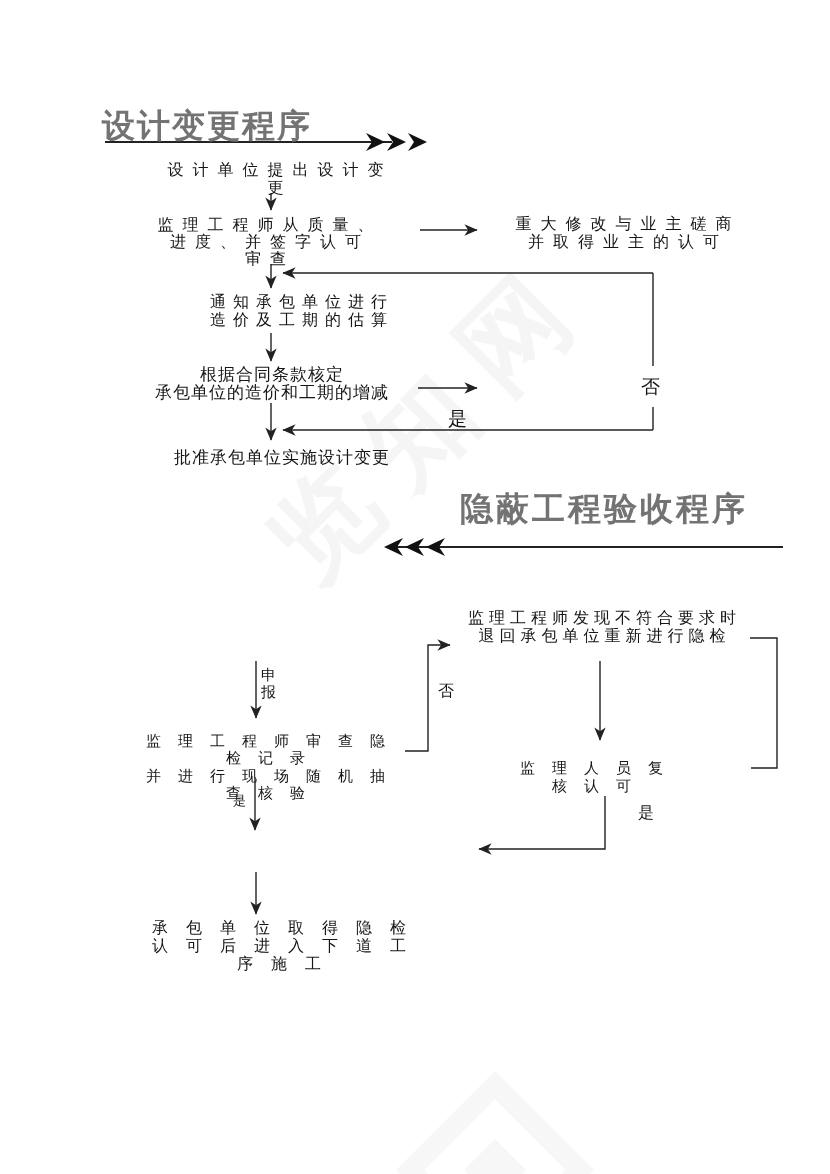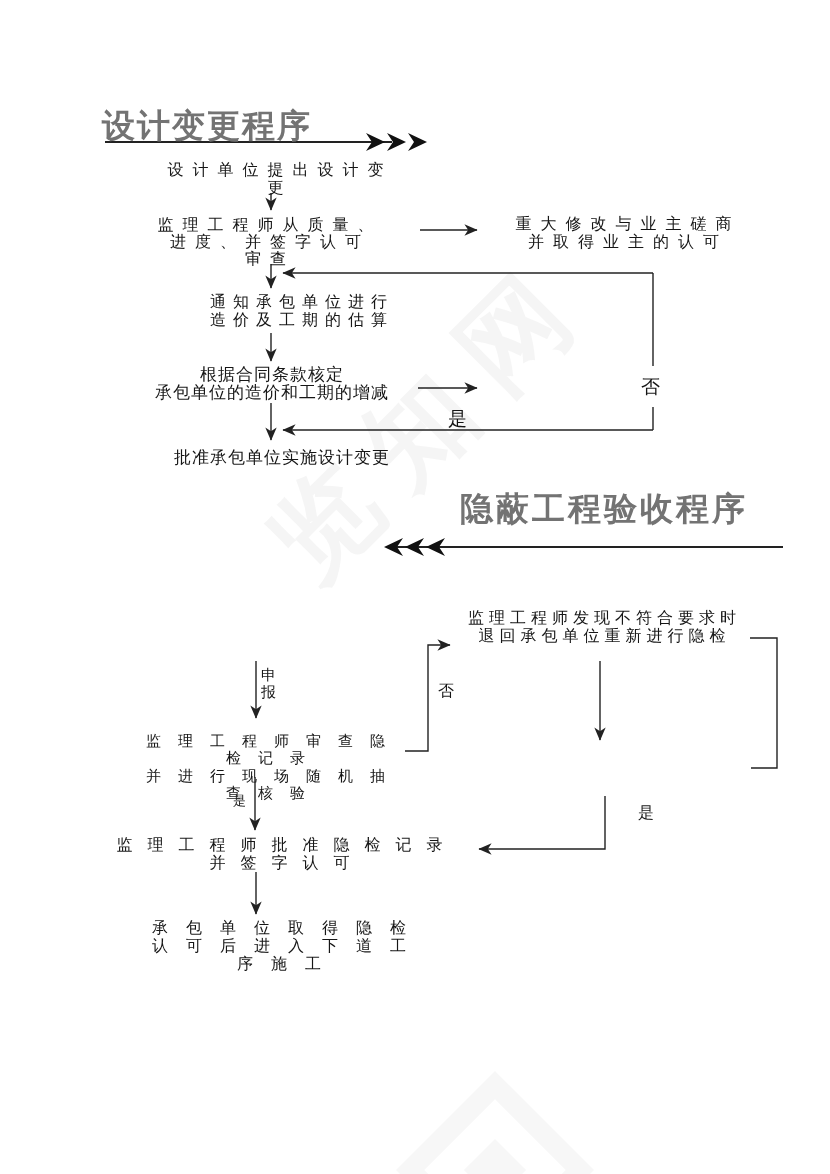--- a/index.html
+++ b/index.html
@@ -105,20 +105,20 @@
   <div class="title" id="s2-title">隐蔽工程验收程序</div>
   <div class="node" id="n-return">监理工程师发现不符合要求时
 退回承包单位重新进行隐检</div>
   <div class="lbl" id="lbl-declare">申报</div>
   <div class="lbl" id="lbl-no2">否</div>
   <div class="node" id="n-reviewrec">监理工程师审查隐
 检记录
 并进行现场随机抽
 查核验</div>
   <div class="lbl" id="lbl-yes2">是</div>
+  <div class="node" id="n-recheck">监理人员复
+核认可</div>
   <div class="lbl" id="lbl-yes3">是</div>
-  <div class="node" id="n-approvesign">监理工程师批准隐检记录
-并签字认可</div>
   <div class="node" id="n-nextproc">承包单位取得隐检
 认可后进入下道工
 序施工</div>
 
 </div>
 
 </body></html>

